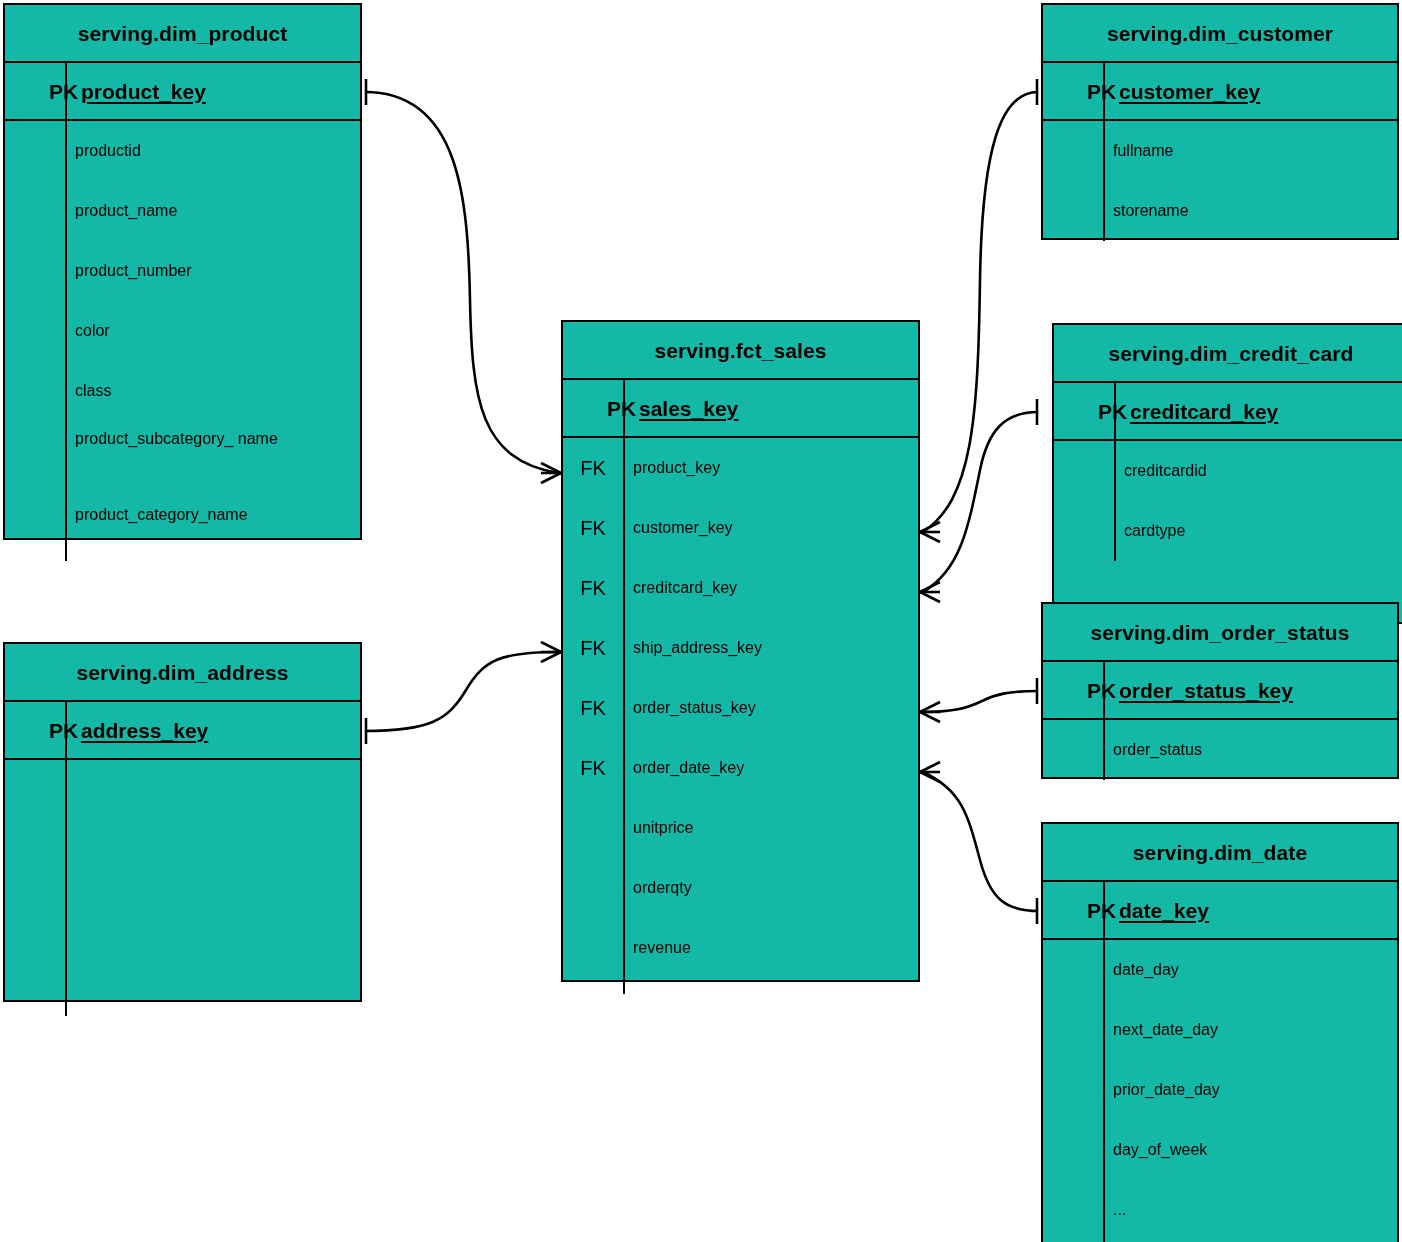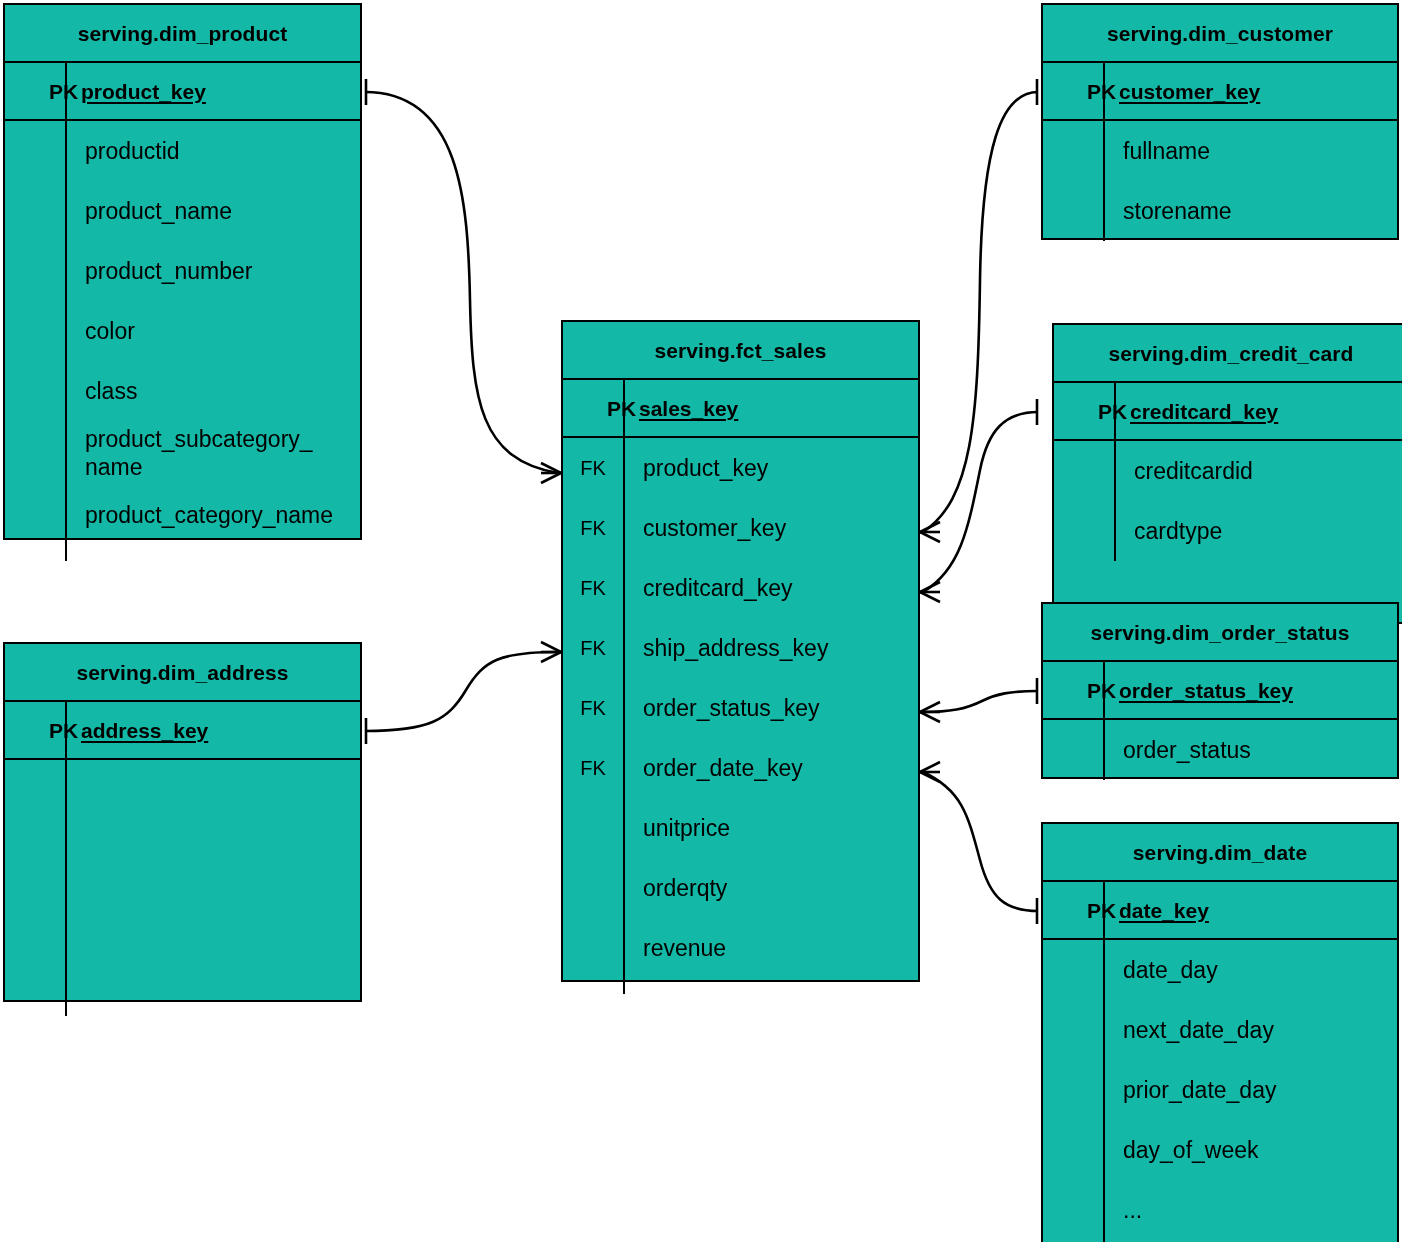--- a/index.html
+++ b/index.html
@@ -89,22 +89,22 @@
   .attr-tag {
     height: 60px;
     line-height: 60px;
     text-align: center;
     font-size: 20px;
     font-weight: normal;
   }
   .attr-name {
     height: 60px;
     line-height: 60px;
-    padding-left: 18px;
-    font-size: 23px;
+    padding-left: 8px;
+    font-size: 16px;
     white-space: nowrap;
   }
   .attr-name.two-line {
     line-height: 28px;
     padding-top: 4px;
     height: 60px;
     white-space: normal;
   }
   .pad-bottom {
     height: 16px;

